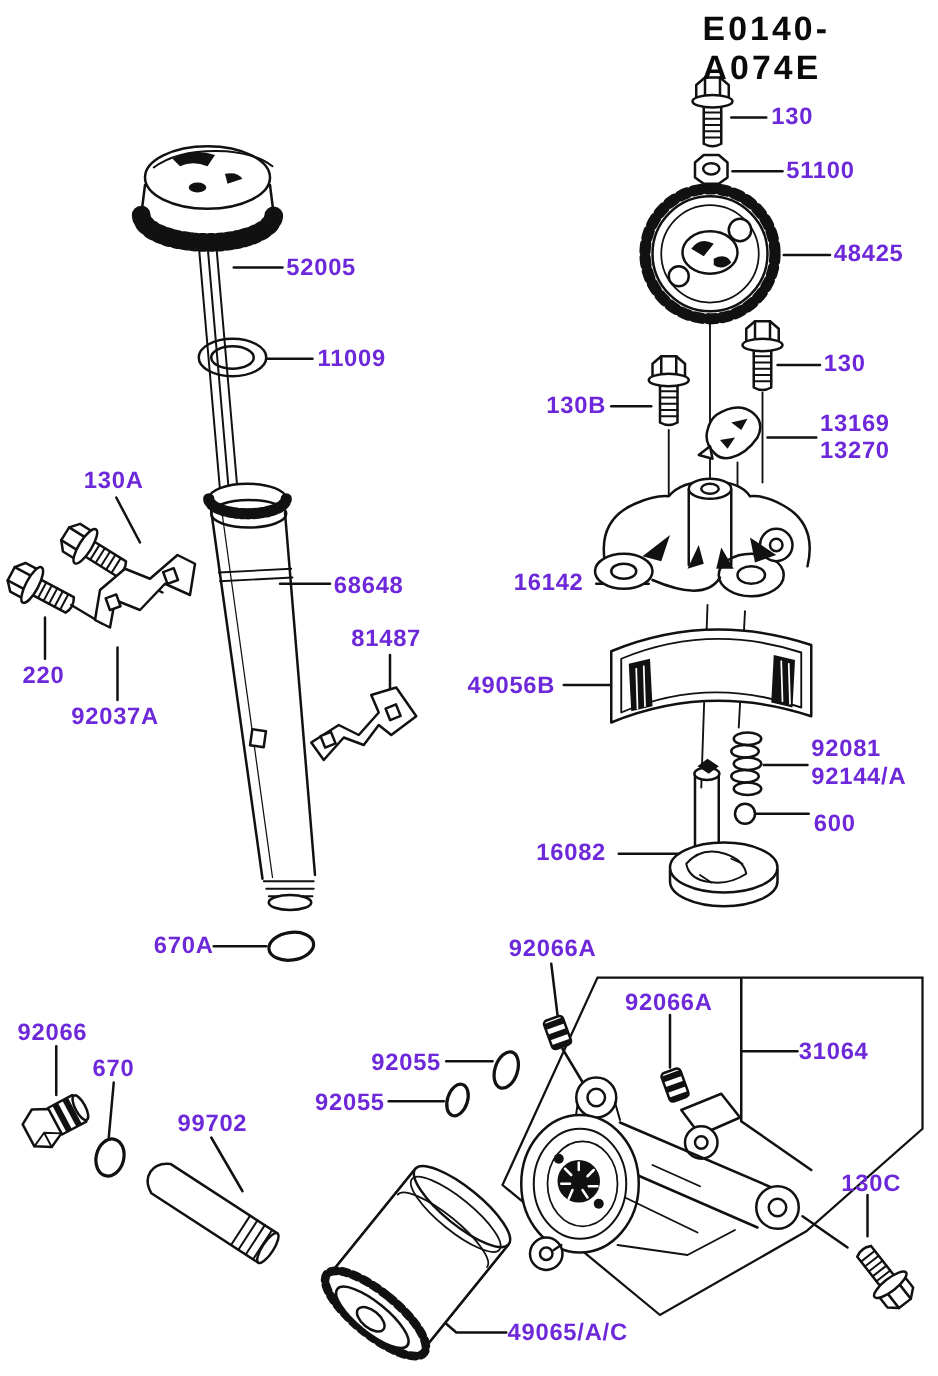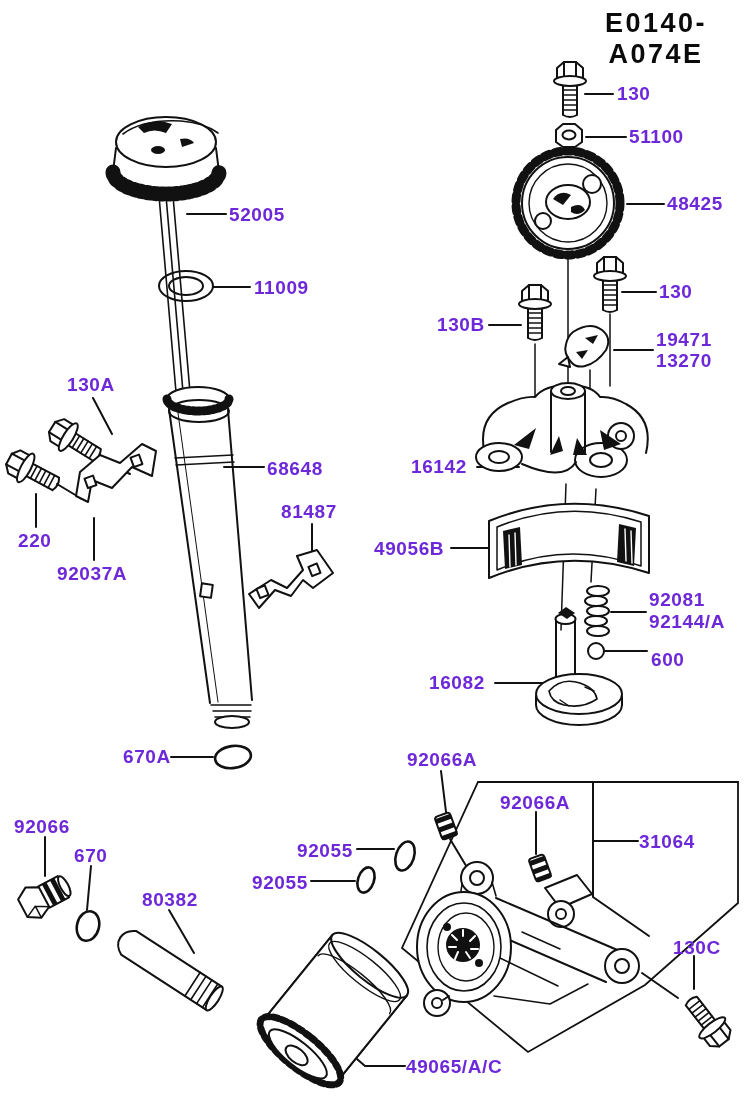--- a/index.html
+++ b/index.html
@@ -2,21 +2,21 @@
 <html><head>
 <meta charset="utf-8">
 <style>
   html,body{margin:0;padding:0;background:#fff;}
   #stage{position:relative;width:750px;height:1101px;background:#fff;overflow:hidden;
          font-family:"Liberation Sans",sans-serif;}
   #art{position:absolute;left:0;top:0;}
   .lbl{position:absolute;font:bold 19px "Liberation Sans",sans-serif;letter-spacing:.6px;
        color:#6d28d9;white-space:nowrap;}
   .title{position:absolute;left:562px;top:8px;font:bold 27px "Liberation Sans",sans-serif;
-       letter-spacing:2.5px;color:#0a0a0a;text-align:center;}
+       letter-spacing:2.5px;color:#0a0a0a;}
   .wm{position:absolute;left:178px;top:506px;font:bold 34px "Liberation Sans",sans-serif;
       color:#e4e4e4;letter-spacing:.5px;text-shadow:0 0 1px #b5b5b5;pointer-events:none;}
 </style>
 </head>
 <body>
 
 <div id="stage">
 
   <svg id="art" width="750" height="1101" viewBox="0 0 750 1101">
     <defs>
@@ -262,39 +262,39 @@
   </svg>
 
 
   <div class="title">E0140-A074E</div>
 
   <div class="lbl" style="left:617px;top:83px">130</div>
   <div class="lbl" style="left:629px;top:126px">51100</div>
   <div class="lbl" style="left:667px;top:193px">48425</div>
   <div class="lbl" style="left:659px;top:281px">130</div>
   <div class="lbl" style="left:437px;top:314px">130B</div>
-  <div class="lbl" style="left:656px;top:329px">19471</div>
+  <div class="lbl" style="left:656px;top:329px">13169</div>
   <div class="lbl" style="left:656px;top:350px">13270</div>
   <div class="lbl" style="left:411px;top:456px">16142</div>
   <div class="lbl" style="left:374px;top:538px">49056B</div>
   <div class="lbl" style="left:649px;top:589px">92081</div>
   <div class="lbl" style="left:649px;top:611px">92144/A</div>
   <div class="lbl" style="left:651px;top:649px">600</div>
   <div class="lbl" style="left:429px;top:672px">16082</div>
   <div class="lbl" style="left:229px;top:204px">52005</div>
   <div class="lbl" style="left:254px;top:277px">11009</div>
   <div class="lbl" style="left:67px;top:374px">130A</div>
   <div class="lbl" style="left:18px;top:530px">220</div>
   <div class="lbl" style="left:57px;top:563px">92037A</div>
   <div class="lbl" style="left:267px;top:458px">68648</div>
   <div class="lbl" style="left:281px;top:501px">81487</div>
   <div class="lbl" style="left:123px;top:746px">670A</div>
   <div class="lbl" style="left:14px;top:816px">92066</div>
   <div class="lbl" style="left:74px;top:845px">670</div>
-  <div class="lbl" style="left:142px;top:889px">80382</div>
+  <div class="lbl" style="left:142px;top:889px">99702</div>
   <div class="lbl" style="left:297px;top:840px">92055</div>
   <div class="lbl" style="left:252px;top:872px">92055</div>
   <div class="lbl" style="left:407px;top:749px">92066A</div>
   <div class="lbl" style="left:500px;top:792px">92066A</div>
   <div class="lbl" style="left:639px;top:831px">31064</div>
   <div class="lbl" style="left:673px;top:937px">130C</div>
   <div class="lbl" style="left:406px;top:1056px">49065/A/C</div>
 
 </div>
 

